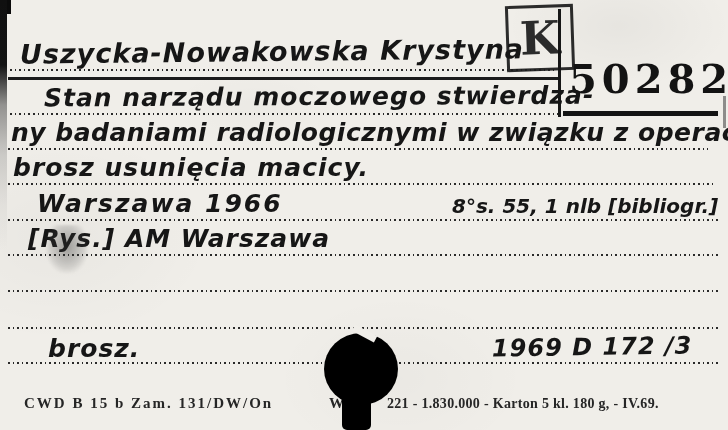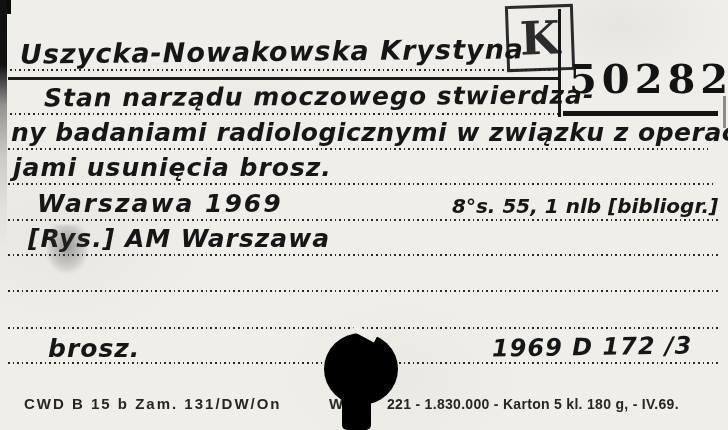--- a/index.html
+++ b/index.html
@@ -12,21 +12,21 @@
       radial-gradient(180px 120px at 55% 88%, rgba(0,0,0,.025), transparent 70%),
       radial-gradient(120px 60px at 35% 25%, rgba(0,0,0,.02), transparent 70%);
     font-family:"DejaVu Sans", sans-serif;
   }
   .hand{
     position:absolute;white-space:nowrap;color:#161616;
     font-family:"DejaVu Sans", sans-serif;font-style:italic;font-weight:700;
   }
   .print{
     position:absolute;white-space:nowrap;color:#262626;
-    font-family:Liberation Sans, sans-serif;font-weight:700;
+    font-family:Liberation Serif, serif;font-weight:700;
   }
   .dotline{
     position:absolute;height:2px;
     background-image:repeating-linear-gradient(90deg, rgba(25,25,25,.92) 0 1.6px, transparent 1.6px 4.6px);
   }
   .solidline{position:absolute;background:#1b1b1b;}
   .kbox{
     position:absolute;left:506px;top:5px;width:62px;height:60px;
     border:3px solid #1d1d1d;transform:rotate(-2deg);
     display:flex;align-items:center;justify-content:center;
@@ -81,23 +81,23 @@
   <div class="vline"></div>
   <div class="accnum">502827</div>
   <div class="thickline"></div>
 
   <div class="hand" style="left:20px;top:36px;font-size:27px;letter-spacing:1px;transform:rotate(-0.6deg);">Uszycka-Nowakowska Krystyna</div>
 
   <div class="hand" style="left:44px;top:82px;font-size:25px;letter-spacing:1px;transform:rotate(-0.3deg);">Stan narządu moczowego stwierdza-</div>
 
   <div class="hand" style="left:11px;top:118px;font-size:25px;letter-spacing:0.5px;">ny badaniami radiologicznymi w związku z operac-</div>
 
-  <div class="hand" style="left:13px;top:153px;font-size:25px;letter-spacing:1px;">jami usunięcia brosz.</div>
+  <div class="hand" style="left:13px;top:153px;font-size:25px;letter-spacing:1px;">brosz usunięcia macicy.</div>
 
-  <div class="hand" style="left:37px;top:189px;font-size:25px;letter-spacing:2px;">Warszawa 1969</div>
+  <div class="hand" style="left:37px;top:189px;font-size:25px;letter-spacing:2px;">Warszawa 1966</div>
 
   <div class="hand" style="left:452px;top:194px;font-size:20px;">8°s. 55, 1 nlb [bibliogr.]</div>
 
   <div class="smudge"></div>
   <div class="hand" style="left:28px;top:224px;font-size:25px;letter-spacing:1px;">[Rys.] AM Warszawa</div>
 
   <div class="hand" style="left:48px;top:334px;font-size:25px;letter-spacing:1px;text-align:right;">brosz.</div>
 
   <div class="hand" style="left:492px;top:333px;font-size:24px;letter-spacing:1px;transform:rotate(-0.8deg);">1969 D 172 /3</div>
 

